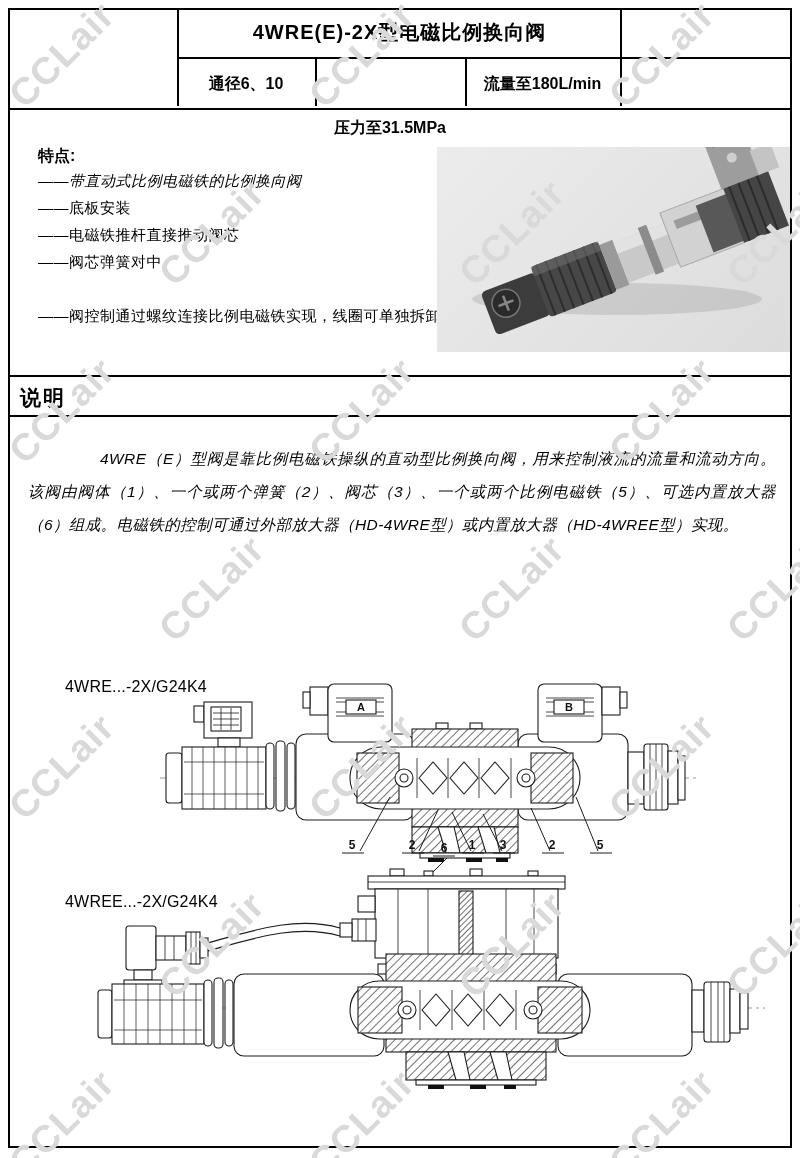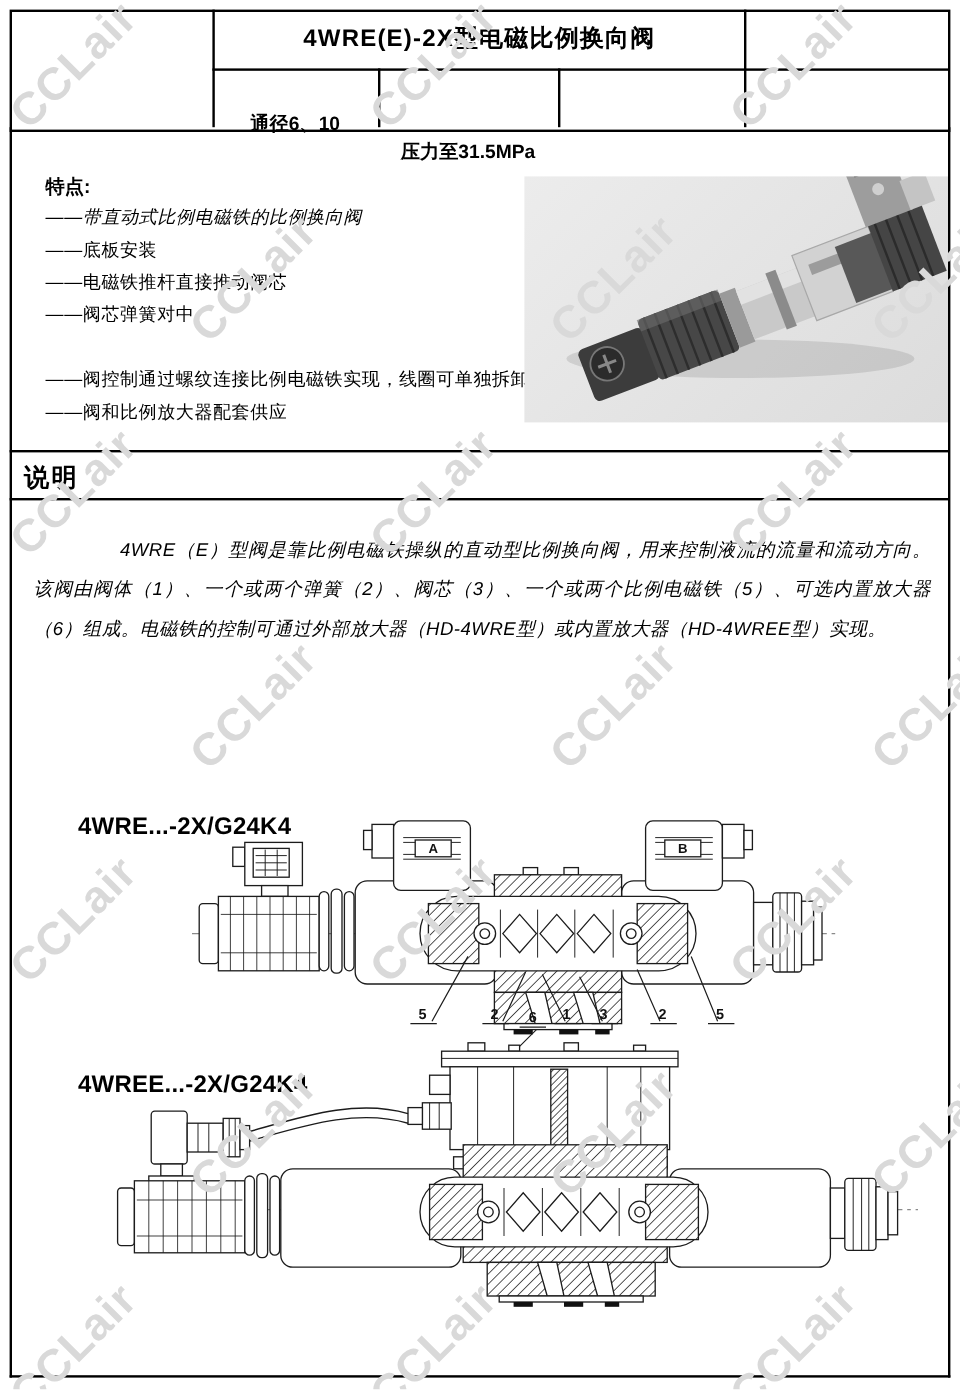--- a/index.html
+++ b/index.html
@@ -21,21 +21,21 @@
   .photo{left:437px;top:147px;width:353px;height:205px;background:linear-gradient(135deg,#ececec,#dcdcdc);}
   
   .band-line{left:8px;width:782px;}
   .desc-heading{left:20px;top:384px;font-size:21px;font-weight:bold;letter-spacing:2px;}
   
   .para{left:28px;width:748px;font-size:15.5px;line-height:33px;text-align:justify;margin:0;
         letter-spacing:0.4px;}
   .p1{top:442px;text-indent:72px;font-style:italic;}
   .p2{top:546px;text-indent:31px;}
   
-  .diag-label{font-size:20px;font-weight:bold;letter-spacing:0.2px;}
+  .diag-label{font-size:16px;font-weight:normal;letter-spacing:0.2px;}
   
   .drawings{left:0;top:0;width:800px;height:1158px;pointer-events:none;}
   svg text.callout{font:bold 12px "Liberation Sans",sans-serif;fill:#111;}
   svg text.coil-label{font:bold 11px "Liberation Sans",sans-serif;fill:#111;}
   
   .wm{position:absolute;font-size:38px;font-weight:bold;letter-spacing:1px;color:#d9d9d9;
       transform:translate(-50%,-50%) rotate(-45deg);pointer-events:none;white-space:nowrap;z-index:50;}
 </style>
 </head>
 <body>
@@ -44,30 +44,30 @@
 
   <div class="abs hdr-box"></div>
   <div class="abs content-box"></div>
   <div class="abs vline" style="left:177px;top:8px;height:98px;"></div>
   <div class="abs vline" style="left:620px;top:8px;height:98px;"></div>
   <div class="abs hline" style="left:177px;top:57px;width:613px;"></div>
   <div class="abs vline" style="left:315px;top:57px;height:49px;"></div>
   <div class="abs vline" style="left:465px;top:57px;height:49px;"></div>
 
   <div class="abs hdr-title">4WRE(E)-2X型电磁比例换向阀</div>
-  <div class="abs spec" style="left:179px;width:134px;margin-top:20px;">通径6、10</div>
+  <div class="abs spec" style="left:179px;width:134px;">通径6、10</div>
   <div class="abs spec" style="left:317px;width:146px;margin-top:44px;">压力至31.5MPa</div>
+  <div class="abs spec" style="left:467px;width:151px;">流量至180L/min</div>
 
   <div class="abs features-heading">特点:</div>
   <div class="abs feature-item" style="top:172px;font-style:italic;">——带直动式比例电磁铁的比例换向阀</div>
   <div class="abs feature-item" style="top:199px;">——底板安装</div>
   <div class="abs feature-item" style="top:226px;">——电磁铁推杆直接推动阀芯</div>
   <div class="abs feature-item" style="top:253px;">——阀芯弹簧对中</div>
   <div class="abs feature-item" style="top:307px;">——阀控制通过螺纹连接比例电磁铁实现，线圈可单独拆卸</div>
-  <div class="abs feature-item" style="top:334px;">——阀和比例放大器配套供应</div>
 
   <div class="abs photo">
     <svg width="353" height="205" viewBox="0 0 353 205">
       <ellipse cx="180" cy="152" rx="145" ry="16" fill="rgba(0,0,0,0.10)"></ellipse>
       <g transform="rotate(-21 180 105)">
         <rect x="38" y="94" width="58" height="46" rx="5" fill="#3c3c3c"></rect>
         <circle cx="58" cy="113" r="14" fill="#2b2b2b" stroke="#777" stroke-width="1.5"></circle>
         <path d="M50 113 h16 M58 105 v16" stroke="#888" stroke-width="2.5"></path>
         <rect x="94" y="88" width="72" height="54" rx="4" fill="#474747"></rect>
         <path d="M100 88 v54 M110 88 v54 M120 88 v54 M130 88 v54 M140 88 v54 M150 88 v54 M160 88 v54" stroke="#2d2d2d" stroke-width="2"></path>

